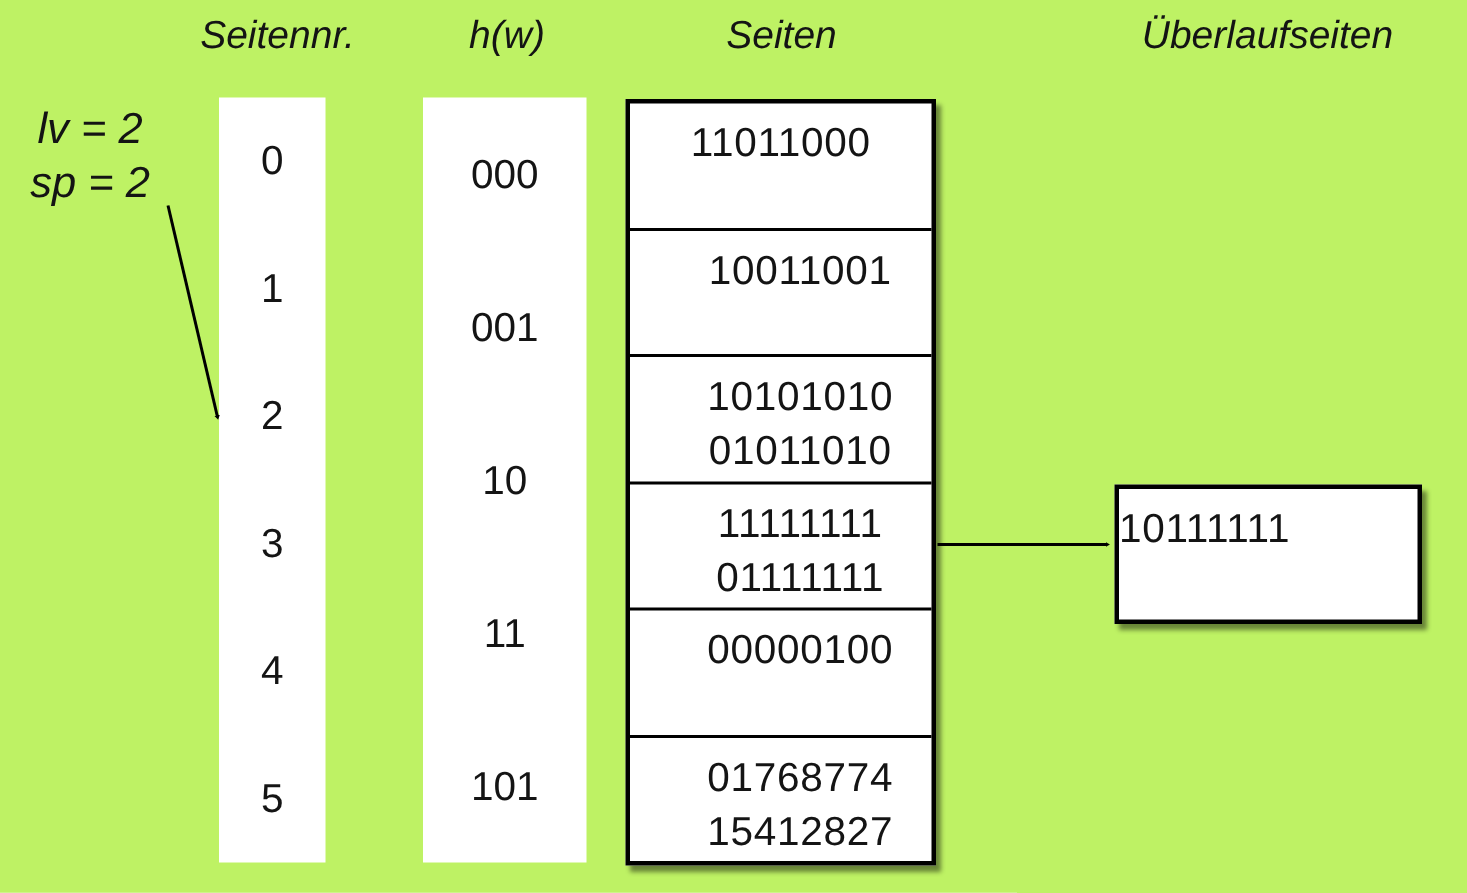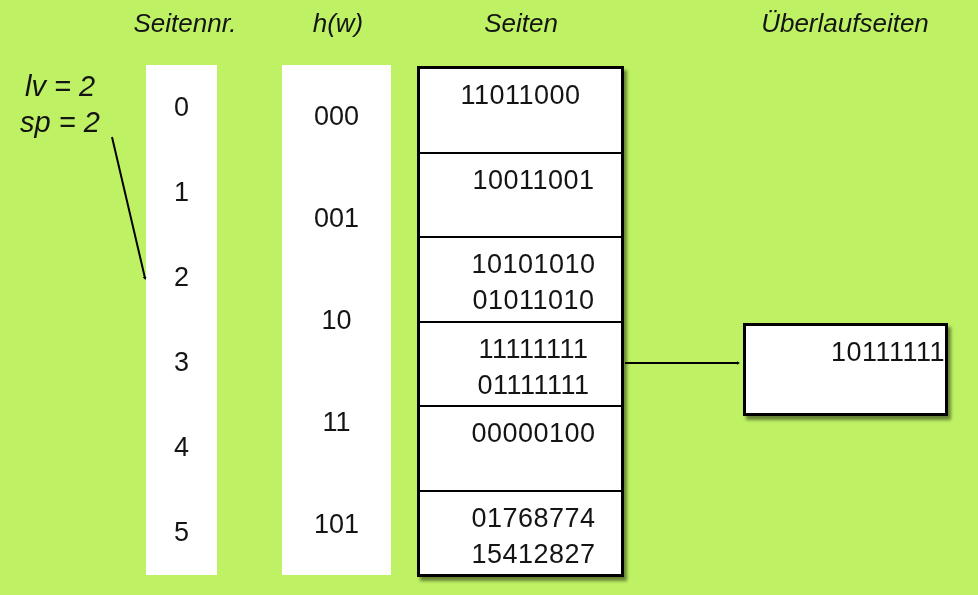--- a/index.html
+++ b/index.html
@@ -82,21 +82,21 @@
 
   .overflow-box {
     position: absolute;
     left: 743px;
     top: 323px;
     width: 199px;
     height: 79px;
     background: #ffffff;
     border: 3px solid #000000;
     box-shadow: 3px 4px 3px rgba(0,0,0,0.45);
-    text-align: right;
+    text-align: left;
     padding-top: 8px;
     font-size: 27px;
     line-height: 36px;
     letter-spacing: 0.5px;
   }
 
   .arrow-layer {
     position: absolute;
     left: 0; top: 0;
     width: 978px; height: 595px;

